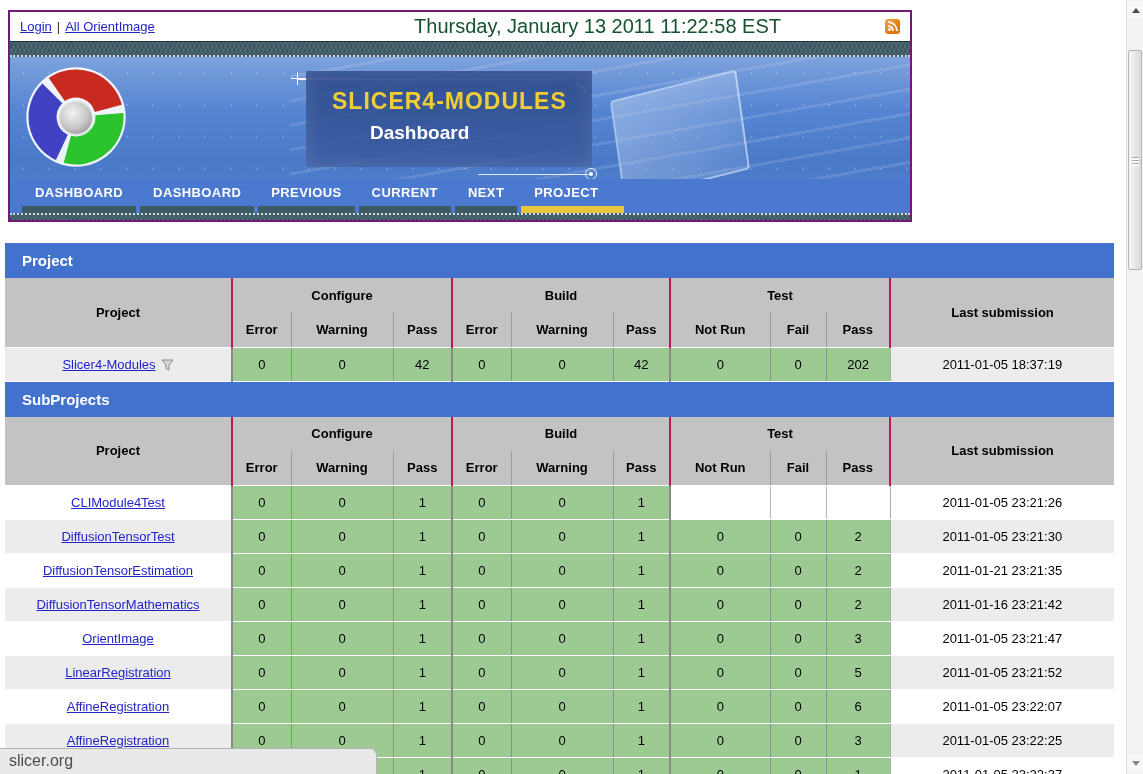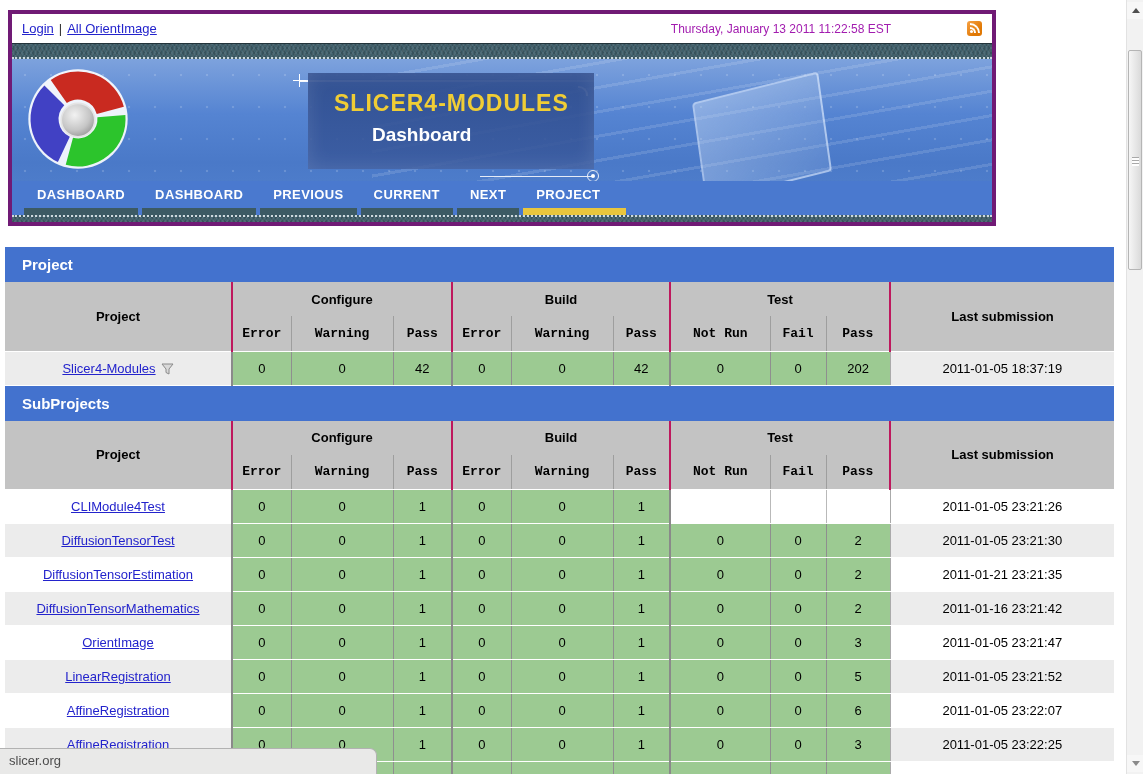--- a/index.html
+++ b/index.html
@@ -1,25 +1,25 @@
 <!DOCTYPE html>
 <html><head>
 <meta charset="utf-8">
 <style>
   * { box-sizing: border-box; margin: 0; padding: 0; }
   html,body { width:1143px; height:774px; overflow:hidden; background:#fff;
     font-family:"Liberation Sans", sans-serif; }
 
   
-  .top-frame { margin:10px 0 0 8px; width:988px; border:4px solid #701a75; background:#fff; }
+  .top-frame { margin:10px 0 0 8px; width:904px; border:2px solid #701a75; background:#fff; }
 
   .topbar { height:29px; display:flex; align-items:center; padding:0 10px; background:#fff; }
   .topbar a { color:#2323cc; text-decoration:underline; font-size:13px; }
   .topbar .sep { color:#333; font-size:13px; margin:0 5px; }
-  .topbar .datetime { margin-left:auto; margin-right:76px; color:#a21caf; font-size:12px; }
+  .topbar .datetime { margin-left:auto; margin-right:104px; color:#14532d; font-size:20px; }
   .rss { width:15px; height:15px; border-radius:3px; position:relative; flex:0 0 auto;
          background:linear-gradient(135deg,#f7a245,#e07804 70%); overflow:hidden; }
   .rss i { position:absolute; display:block; }
   .rss .dot { left:3px; bottom:3px; width:3px; height:3px; background:#fff; border-radius:50%; }
   .rss .w1 { left:3px; bottom:3px; width:6px; height:6px; border:2px solid #fff;
              border-left:none; border-bottom:none; border-top-right-radius:100%; }
   .rss .w2 { left:3px; bottom:3px; width:10px; height:10px; border:2px solid #fff;
              border-left:none; border-bottom:none; border-top-right-radius:100%; }
 
   .hatch { background-color:#40606b;
@@ -70,21 +70,21 @@
 
   
   .section-bar { margin:0 0 0 5px; width:1109px; height:35px; line-height:35px;
     background:#4372ce; color:#fff; font-weight:bold; font-size:15px; padding-left:17px; }
   .section-bar.first { margin-top:21px; }
 
   table.dash { margin-left:5px; width:1109px; border-collapse:collapse; table-layout:fixed;
     font-size:13px; color:#000; }
   table.dash th { background:#c3c3c3; font-weight:bold; text-align:center; }
   th.grp  { height:34px; }
-  th.sub  { height:35px; border-left:1px solid #9e9e9e;font-family:Liberation Mono, monospace; }
+  th.sub  { height:35px; border-left:1px solid #9e9e9e; }
   th.gs, th.grp, th.last-h { border-left:2px solid #be185d; }
   thead tr:last-child th, th.proj-h, th.last-h { border-bottom:1px solid #fff; }
 
   td { height:34px; text-align:center; border-bottom:1px solid #fff; }
   td.val { background:#9cca92; border-left:1px solid #8f8f8f; }
   td.val.gs { border-left:2px solid #8a8a8a; }
   td.val.empty { background:#fff; border-left-color:#b9b9b9; }
   td.val.empty.gs { border-left:2px solid #8a8a8a; }
   td.last { border-left:1px solid #aaa; }
   td.proj a { color:#2323cc; text-decoration:underline; }
@@ -93,21 +93,21 @@
   table.dash.zebra tbody tr:nth-child(odd)  td.last { background:#fff; }
   table.dash.zebra tbody tr:nth-child(even) td.proj,
   table.dash.zebra tbody tr:nth-child(even) td.last { background:#ececec; }
   table.dash.single tbody td.proj, table.dash.single tbody td.last { background:#ececec; }
 
   .filter-icon { display:inline-block; vertical-align:-2px; margin-left:5px; }
 
   
   .status-tip { position:fixed; left:0; bottom:0; width:377px; height:26px; z-index:50;
     background:#e9e9e8; border:1px solid #b2b2b2; border-left:none; border-bottom:none;
-    border-top-right-radius:7px; color:#4d4d4d; font-size:13px; line-height:24px; padding-left:9px; }
+    border-top-right-radius:7px; color:#4d4d4d; font-size:16px; line-height:24px; padding-left:9px; }
 
   
   .scrollbar { position:fixed; right:0; top:0; width:17px; height:774px; z-index:60;
     background:#f2f2f2; border-left:1px solid #e2e2e2; }
   .sb-btn { position:absolute; left:0; width:17px; height:17px; display:flex;
     align-items:center; justify-content:center; background:#f7f7f7; }
   .sb-btn.up { top:2px; } .sb-btn.down { bottom:2px; }
   .tri-up { width:0; height:0; border:4px solid transparent; border-top:none; border-bottom:5px solid #4f4f4f; }
   .tri-down { width:0; height:0; border:4px solid transparent; border-bottom:none; border-top:5px solid #8a8a8a; }
   .sb-thumb { position:absolute; left:1px; top:50px; width:14px; height:220px;

